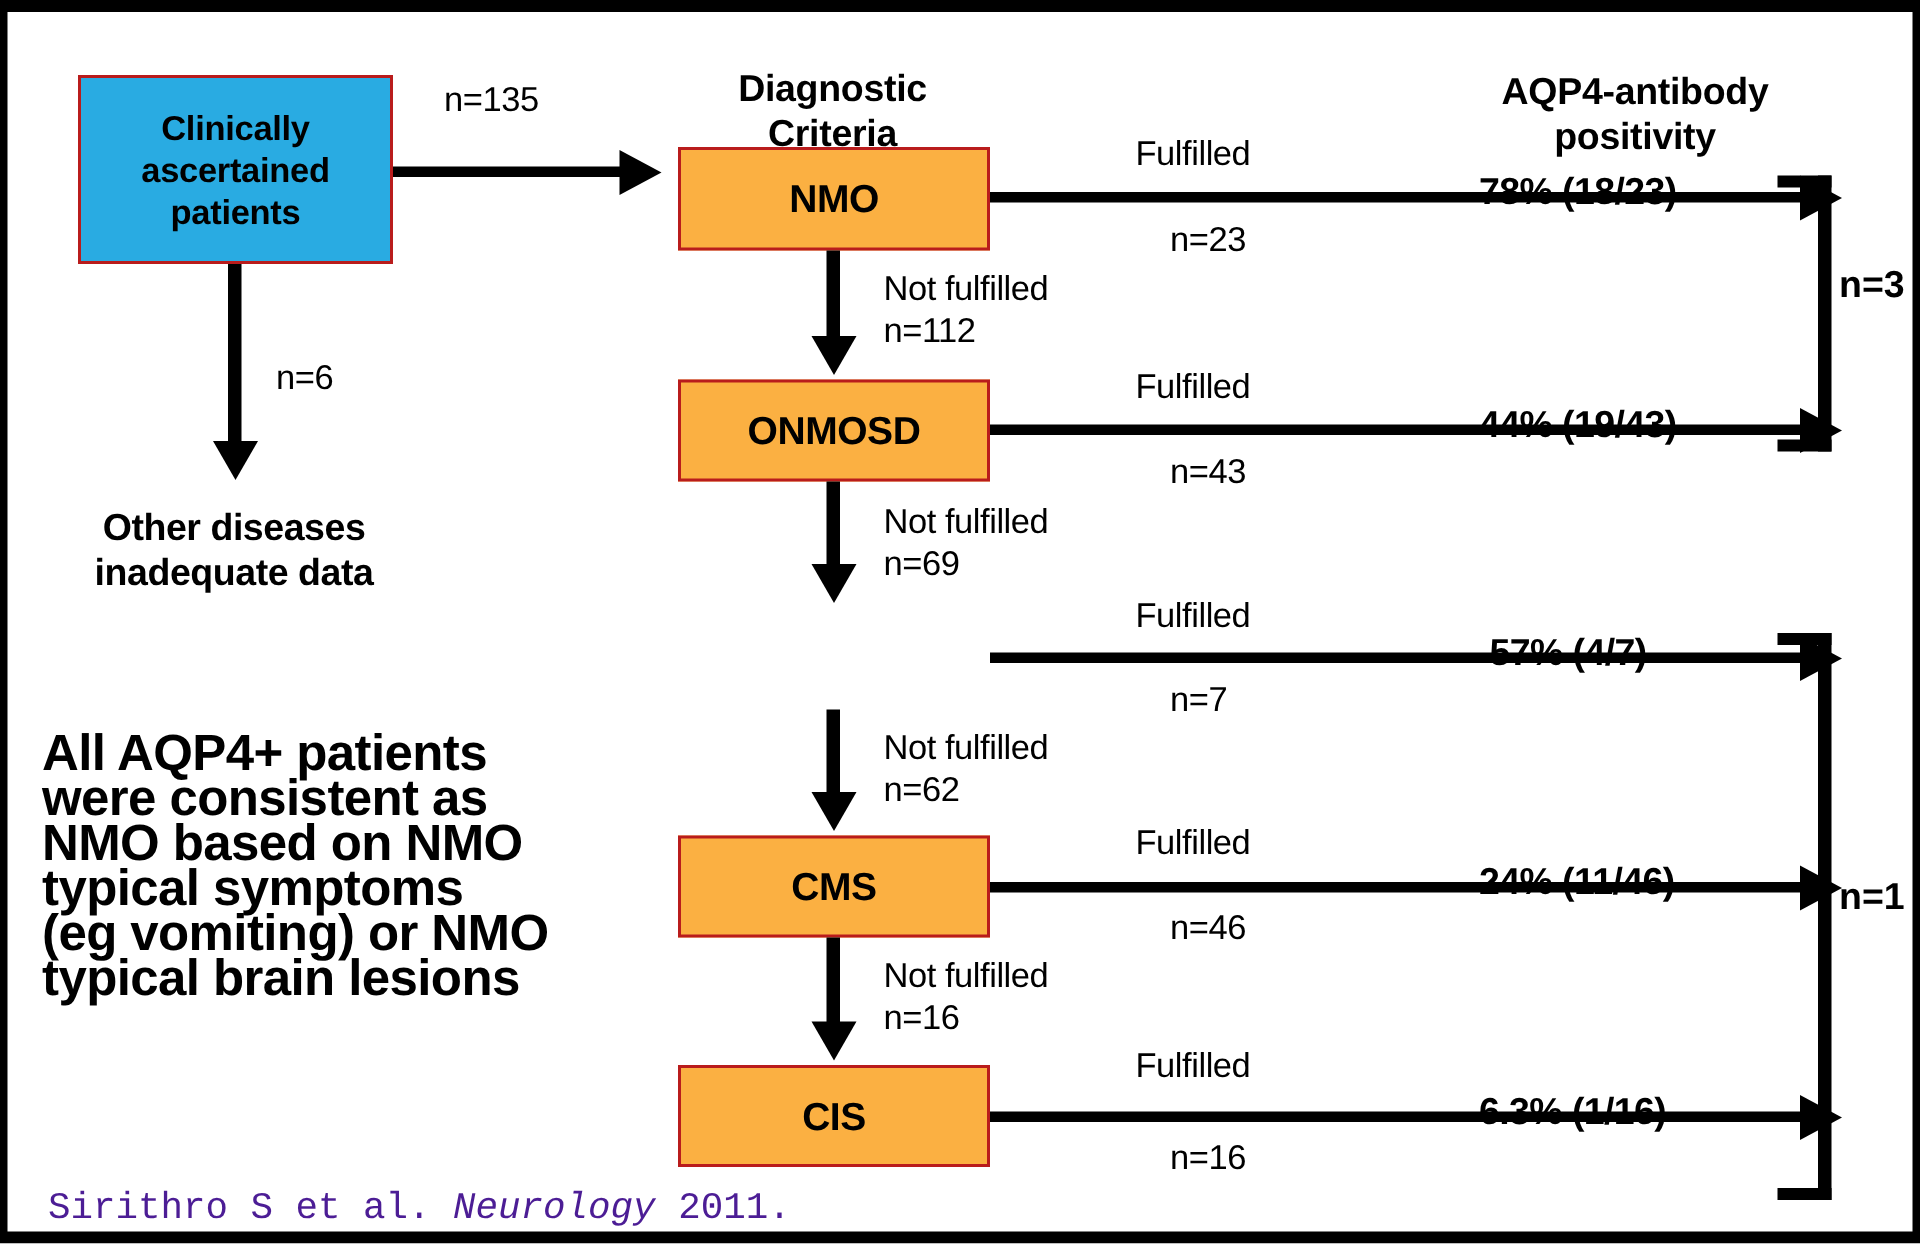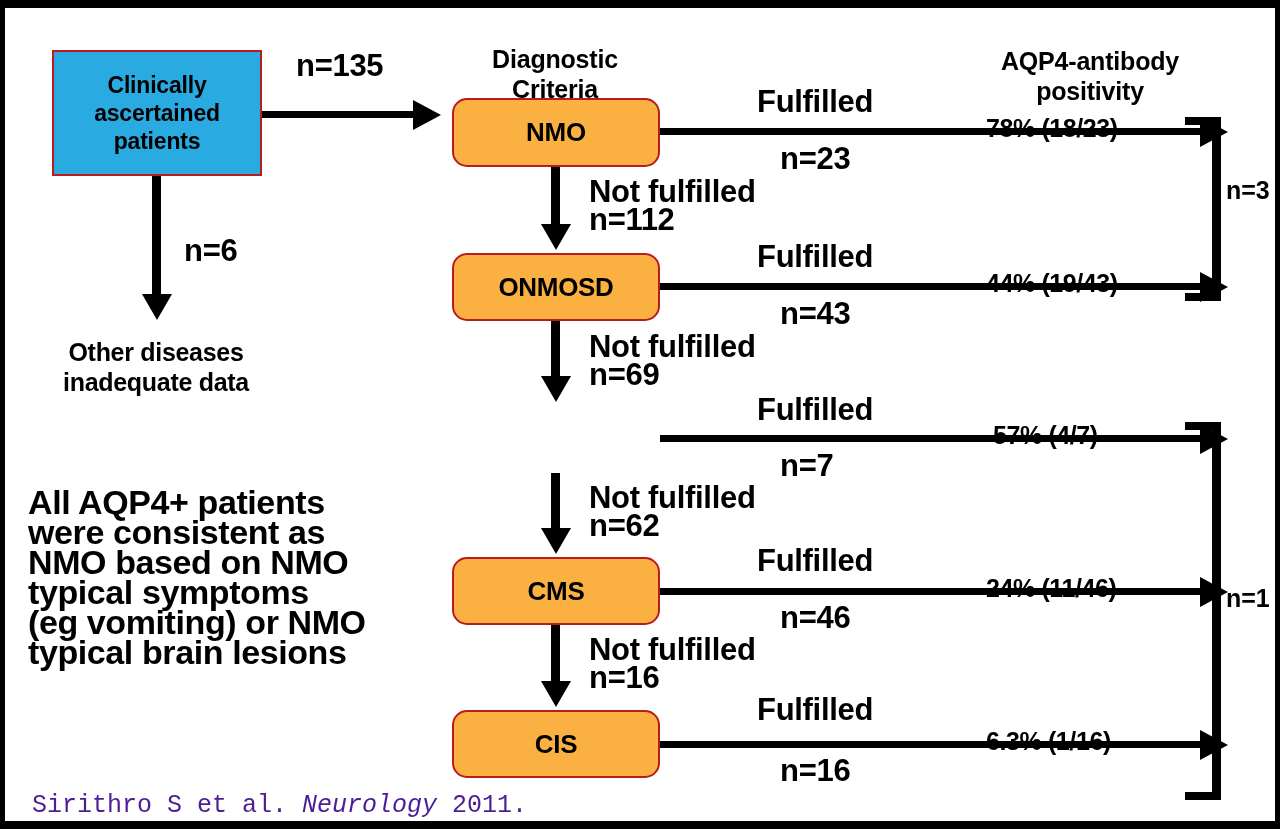--- a/index.html
+++ b/index.html
@@ -49,22 +49,22 @@
   }
   .bluebox-text {
     font-weight: bold;
     font-size: 23px;
     line-height: 28px;
     text-align: center;
     color: #000;
     letter-spacing: -0.2px;
   }
   .edgelabel {
-    font-weight: bold;
-    font-size: 31px;
+    font-weight: normal;
+    font-size: 23px;
     line-height: 28px;
     color: #000;
     white-space: nowrap;
     letter-spacing: -0.3px;
   }
   .pct {
     font-weight: bold;
     font-size: 25px;
     color: #000;
     white-space: nowrap;
@@ -101,21 +101,21 @@
 
   
   .node {
     box-sizing: border-box;
     border: 2px solid #b91c1c;
     display: flex;
     align-items: center;
     justify-content: center;
   }
   .node-blue { background: #29ABE2; }
-  .node-orange { background: #FBB042; border-radius: 15px; }
+  .node-orange { background: #FBB042; }
 
   
   .hline { background: #000000; height: 7px; }
   .vline { background: #000000; width: 9px; }
   .arrow-right {
     width: 0; height: 0;
     border-top: 15px solid transparent;
     border-bottom: 15px solid transparent;
     border-left: 28px solid #000000;
   }

